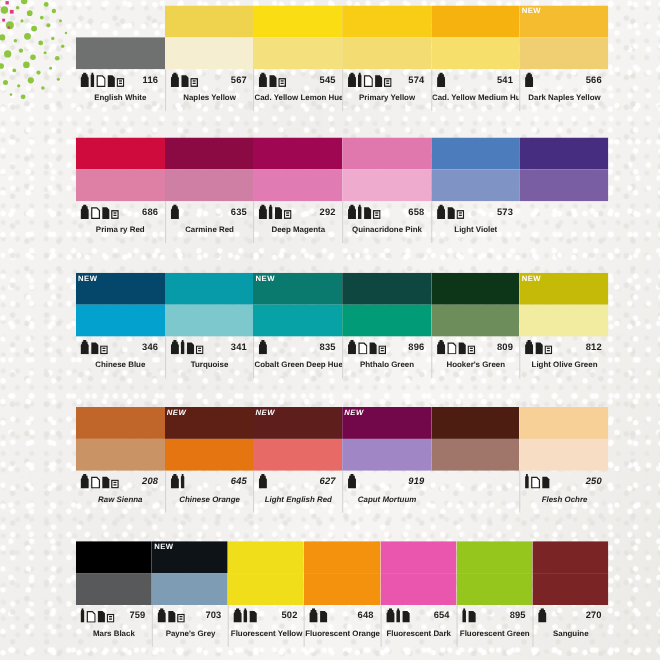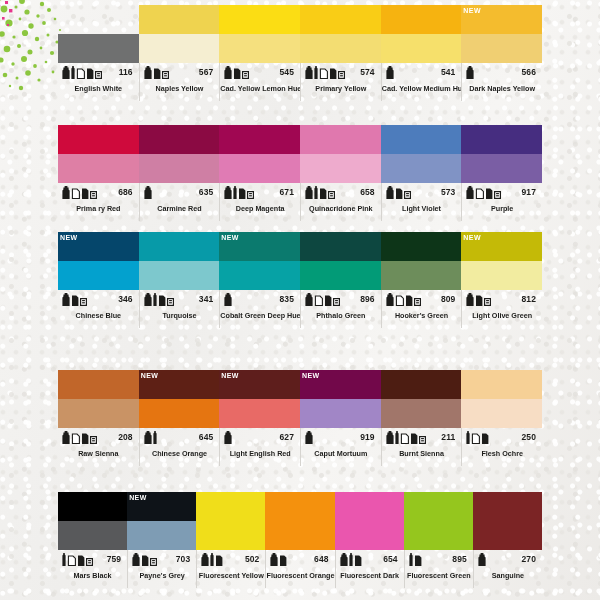--- a/index.html
+++ b/index.html
@@ -29,21 +29,21 @@
   }
 
   
   #splatter{
     position:absolute;left:-6px;top:-8px;width:76px;height:100px;
     pointer-events:none;
   }
 
   
   #chart{
-    position:absolute;inset:0;
+    position:absolute;inset:0;margin-left:11px;
   }
   .color-row{
     position:absolute;
     left:58px;
     width:484px;
     display:flex;
   }
   .swatch-col{
     position:relative;
     flex:1 1 0;
@@ -383,21 +383,21 @@
               </svg>
               <svg class="ico" width="8" height="13" viewBox="0 0 8 13">
                 <path d="M1.0 2.4 L5.2 2.4 L7.4 4.6 L7.4 13 L1.0 13 Z" fill="#1d1d1b"></path>
               </svg>
               <svg class="ico" width="7" height="8" viewBox="0 0 7 8">
                 <rect x="0.6" y="0.6" width="5.8" height="6.8" fill="#ffffff" stroke="#1d1d1b" stroke-width="1.2"></rect>
                 <rect x="2.1" y="2.0" width="2.8" height="1.2" fill="#1d1d1b"></rect>
                 <rect x="2.1" y="4.2" width="2.8" height="1.2" fill="#1d1d1b"></rect>
               </svg>
             </div>
-            <div class="code">671</div>
+            <div class="code">292</div>
           </div>
           <div class="name">Deep Magenta</div>
         </div>
       </div>
       <div class="swatch-col">
         <div class="swatch-stack">
           <div class="masstone" style="background: rgb(224, 120, 174);"></div>
           <div class="tint" style="background: rgb(238, 171, 205);"></div>
         </div>
         <div class="label-block">
@@ -446,45 +446,23 @@
             <div class="code">573</div>
           </div>
           <div class="name">Light Violet</div>
         </div>
       </div>
       <div class="swatch-col">
         <div class="swatch-stack">
           <div class="masstone" style="background: rgb(70, 45, 128);"></div>
           <div class="tint" style="background: rgb(122, 94, 164);"></div>
         </div>
-        <div class="label-block">
-          <div class="icon-line">
-            <div class="icons">
-              <svg class="ico" width="8" height="13" viewBox="0 0 8 13">
-                <path d="M2.6 0 L5.4 0 L5.4 1.6 L6.6 1.6 L6.6 3.4 L7.6 4.6 L7.6 13 L0.4 13 L0.4 4.6 L1.4 3.4 L1.4 1.6 L2.6 1.6 Z" fill="#1d1d1b"></path>
-              </svg>
-              <svg class="ico" width="9" height="13" viewBox="0 0 9 13">
-                <path d="M1.4 3 L6.0 3 L8.4 5.4 L8.4 12.6 L1.4 12.6 Z" fill="#ffffff" stroke="#1d1d1b" stroke-width="1.1"></path>
-              </svg>
-              <svg class="ico" width="8" height="13" viewBox="0 0 8 13">
-                <path d="M1.0 2.4 L5.2 2.4 L7.4 4.6 L7.4 13 L1.0 13 Z" fill="#1d1d1b"></path>
-              </svg>
-              <svg class="ico" width="7" height="8" viewBox="0 0 7 8">
-                <rect x="0.6" y="0.6" width="5.8" height="6.8" fill="#ffffff" stroke="#1d1d1b" stroke-width="1.2"></rect>
-                <rect x="2.1" y="2.0" width="2.8" height="1.2" fill="#1d1d1b"></rect>
-                <rect x="2.1" y="4.2" width="2.8" height="1.2" fill="#1d1d1b"></rect>
-              </svg>
-            </div>
-            <div class="code">917</div>
-          </div>
-          <div class="name">Purple</div>
-        </div>
       </div>
     </div>
-    <div class="color-row" style="top: 232px;">
+    <div class="color-row" style="top: 248px;">
       <div class="swatch-col">
         <div class="swatch-stack">
           <div class="masstone" style="background: rgb(5, 70, 107);"></div>
           <div class="tint" style="background: rgb(3, 161, 206);"></div>
           <div class="new-badge">NEW</div>
         </div>
         <div class="label-block">
           <div class="icon-line">
             <div class="icons">
               <svg class="ico" width="8" height="13" viewBox="0 0 8 13">
@@ -626,21 +604,21 @@
                 <rect x="2.1" y="2.0" width="2.8" height="1.2" fill="#1d1d1b"></rect>
                 <rect x="2.1" y="4.2" width="2.8" height="1.2" fill="#1d1d1b"></rect>
               </svg>
             </div>
             <div class="code">812</div>
           </div>
           <div class="name">Light Olive Green</div>
         </div>
       </div>
     </div>
-    <div class="color-row" style="top: 370px;">
+    <div class="color-row" style="top: 370px; font-style: italic;">
       <div class="swatch-col">
         <div class="swatch-stack">
           <div class="masstone" style="background: rgb(193, 102, 42);"></div>
           <div class="tint" style="background: rgb(201, 147, 101);"></div>
         </div>
         <div class="label-block">
           <div class="icon-line">
             <div class="icons">
               <svg class="ico" width="8" height="13" viewBox="0 0 8 13">
                 <path d="M2.6 0 L5.4 0 L5.4 1.6 L6.6 1.6 L6.6 3.4 L7.6 4.6 L7.6 13 L0.4 13 L0.4 4.6 L1.4 3.4 L1.4 1.6 L2.6 1.6 Z" fill="#1d1d1b"></path>
@@ -716,45 +694,20 @@
             </div>
             <div class="code">919</div>
           </div>
           <div class="name">Caput Mortuum</div>
         </div>
       </div>
       <div class="swatch-col">
         <div class="swatch-stack">
           <div class="masstone" style="background: rgb(77, 29, 18);"></div>
           <div class="tint" style="background: rgb(161, 118, 106);"></div>
-        </div>
-        <div class="label-block">
-          <div class="icon-line">
-            <div class="icons">
-              <svg class="ico" width="8" height="13" viewBox="0 0 8 13">
-                <path d="M2.6 0 L5.4 0 L5.4 1.6 L6.6 1.6 L6.6 3.4 L7.6 4.6 L7.6 13 L0.4 13 L0.4 4.6 L1.4 3.4 L1.4 1.6 L2.6 1.6 Z" fill="#1d1d1b"></path>
-              </svg>
-              <svg class="ico" width="4" height="13" viewBox="0 0 4 13">
-                <path d="M1.2 0 L2.8 0 L2.8 1.4 L3.6 2.4 L3.6 13 L0.4 13 L0.4 2.4 L1.2 1.4 Z" fill="#1d1d1b"></path>
-              </svg>
-              <svg class="ico" width="9" height="13" viewBox="0 0 9 13">
-                <path d="M1.4 3 L6.0 3 L8.4 5.4 L8.4 12.6 L1.4 12.6 Z" fill="#ffffff" stroke="#1d1d1b" stroke-width="1.1"></path>
-              </svg>
-              <svg class="ico" width="8" height="13" viewBox="0 0 8 13">
-                <path d="M1.0 2.4 L5.2 2.4 L7.4 4.6 L7.4 13 L1.0 13 Z" fill="#1d1d1b"></path>
-              </svg>
-              <svg class="ico" width="7" height="8" viewBox="0 0 7 8">
-                <rect x="0.6" y="0.6" width="5.8" height="6.8" fill="#ffffff" stroke="#1d1d1b" stroke-width="1.2"></rect>
-                <rect x="2.1" y="2.0" width="2.8" height="1.2" fill="#1d1d1b"></rect>
-                <rect x="2.1" y="4.2" width="2.8" height="1.2" fill="#1d1d1b"></rect>
-              </svg>
-            </div>
-            <div class="code">211</div>
-          </div>
-          <div class="name">Burnt Sienna</div>
         </div>
       </div>
       <div class="swatch-col">
         <div class="swatch-stack">
           <div class="masstone" style="background: rgb(246, 208, 150);"></div>
           <div class="tint" style="background: rgb(247, 221, 196);"></div>
         </div>
         <div class="label-block">
           <div class="icon-line">
             <div class="icons">

